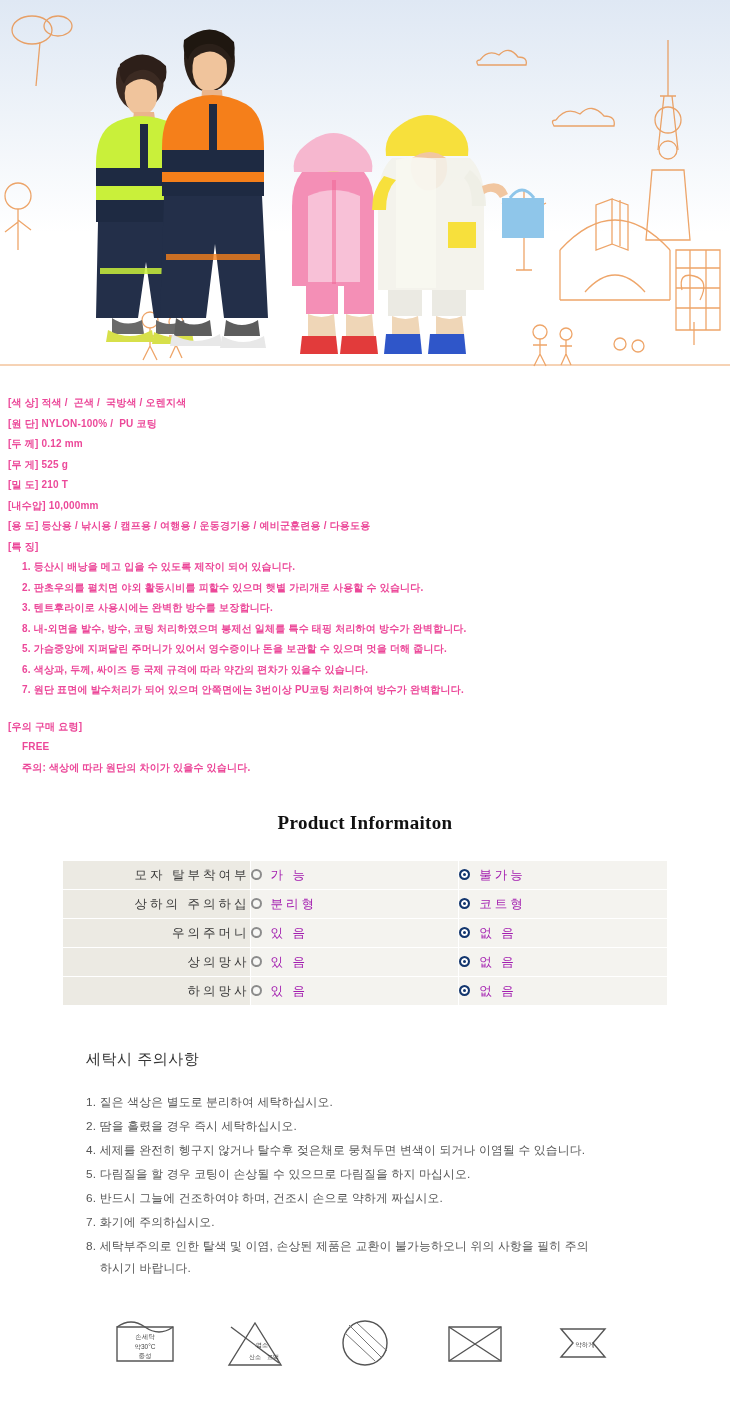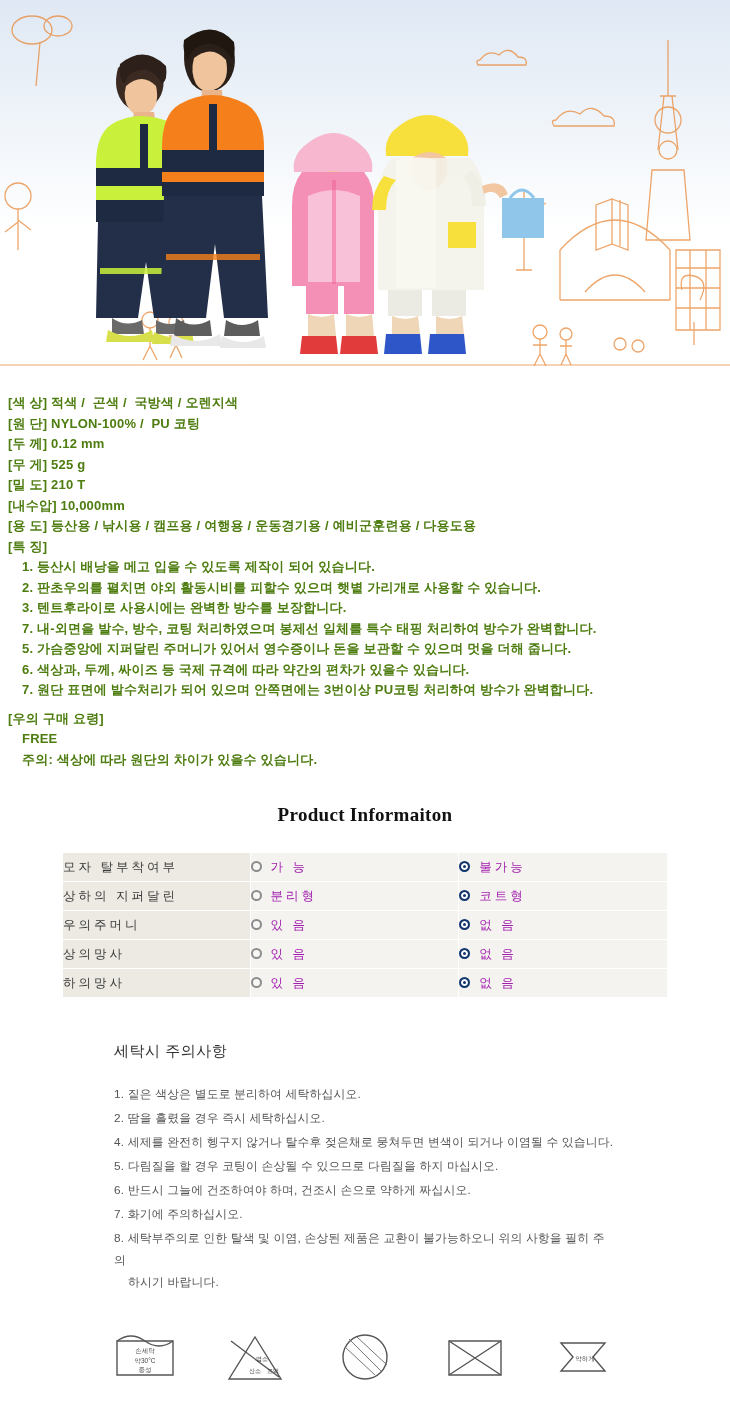--- a/index.html
+++ b/index.html
@@ -23,29 +23,29 @@
     background:
       linear-gradient(to bottom,#dfe8f4 0%, #eef3f9 30%, #ffffff 62%, #ffffff 100%);
   }
   
   .doodle{position:absolute;left:0;top:0;width:730px;height:375px;opacity:.85;}
   .hero-people{position:absolute;left:0;top:0;width:730px;height:375px;}
 
   
   .spec{
     padding:18px 20px 0 8px;
-    color:#4d7c0f;
+    color:#ec4899;
     font-weight:bold;
-    font-size:13px;
+    font-size:10px;
     line-height:20.5px;
     letter-spacing:.2px;
   }
   .spec .ln{white-space:pre;}
   .spec .feat{padding-left:14px;}
-  .spec .buy{margin-top:8px;}
+  .spec .buy{margin-top:16px;}
   .spec .free{padding-left:14px;}
   .spec .note{padding-left:14px;}
 
   
   .pi-title{
     text-align:center;
     font-family:Liberation Serif, serif;
     font-weight:bold;
     font-size:19px;
     color:#111;
@@ -63,21 +63,21 @@
   }
   table.spec-tbl td{
     border:1px solid #ffffff;
     height:28px;
     padding:0;
     vertical-align:middle;
   }
   td.lbl{
     width:31%;
     background:#eceae3;
-    text-align:left;
+    text-align:right;
     letter-spacing:3px;
     color:#3a3a3a;
   }
   td.opt{
     width:34.5%;
     background:#f4f3ef;
     padding-left:58px;
     color:#a21caf;
     letter-spacing:3px;
   }
@@ -94,21 +94,20 @@
   .radio.on{
     border-color:#13366e;
     background:#13366e;
     box-shadow:inset 0 0 0 2px #ffffff, inset 0 0 0 5px #13366e;
   }
 
   
   .care{
     padding:44px 114px 0 86px;
     color:#444;
-    margin-left:28px;
   }
   .care h3{
     font-size:15px;
     font-weight:normal;
     color:#333;
     margin:0 0 22px 0;
     letter-spacing:.5px;
   }
   .care ol{margin:0;padding:0;list-style:none;}
   .care li{
@@ -267,21 +266,21 @@
     <div class="ln">[두 께] 0.12 mm</div>
     <div class="ln">[무 게] 525 g</div>
     <div class="ln">[밀 도] 210 T</div>
     <div class="ln">[내수압] 10,000mm</div>
     <div class="ln">[용 도] 등산용 / 낚시용 / 캠프용 / 여행용 / 운동경기용 / 예비군훈련용 / 다용도용</div>
     <div class="ln">[특 징]</div>
 
     <div class="feat">1. 등산시 배낭을 메고 입을 수 있도록 제작이 되어 있습니다.</div>
     <div class="feat">2. 판초우의를 펼치면 야외 활동시비를 피할수 있으며  햇볕 가리개로 사용할 수 있습니다.</div>
     <div class="feat">3. 텐트후라이로 사용시에는 완벽한 방수를 보장합니다.</div>
-    <div class="feat">7. 내-외면을 발수, 방수, 코팅 처리하였으며 봉제선 일체를 특수 태핑 처리하여 방수가 완벽합니다.</div>
+    <div class="feat">8. 내-외면을 발수, 방수, 코팅 처리하였으며 봉제선 일체를 특수 태핑 처리하여 방수가 완벽합니다.</div>
     <div class="feat">5. 가슴중앙에 지퍼달린 주머니가 있어서 영수증이나 돈을 보관할 수 있으며 멋을 더해 줍니다.</div>
     <div class="feat">6. 색상과, 두께, 싸이즈 등 국제 규격에 따라 약간의 편차가 있을수 있습니다.</div>
     <div class="feat">7. 원단 표면에 발수처리가 되어 있으며 안쪽면에는 3번이상 PU코팅 처리하여 방수가 완벽합니다.</div>
 
     <div class="ln buy">[우의 구매 요령]</div>
     <div class="free">FREE</div>
     <div class="note">주의: 색상에 따라 원단의 차이가 있을수 있습니다.</div>
   </div>
 
   <div class="pi-title">Product Informaiton</div>
@@ -292,21 +291,21 @@
         <tr>
           <td class="lbl">모자 탈부착여부</td>
           <td class="opt">
             <span class="radio"></span><span>가 능</span>
           </td>
           <td class="opt">
             <span class="radio on"></span><span>불가능</span>
           </td>
         </tr>
         <tr>
-          <td class="lbl">상하의 지퍼달린</td>
+          <td class="lbl">상하의 주의하십</td>
           <td class="opt">
             <span class="radio"></span><span>분리형</span>
           </td>
           <td class="opt">
             <span class="radio on"></span><span>코트형</span>
           </td>
         </tr>
         <tr>
           <td class="lbl">우의주머니</td>
           <td class="opt">

